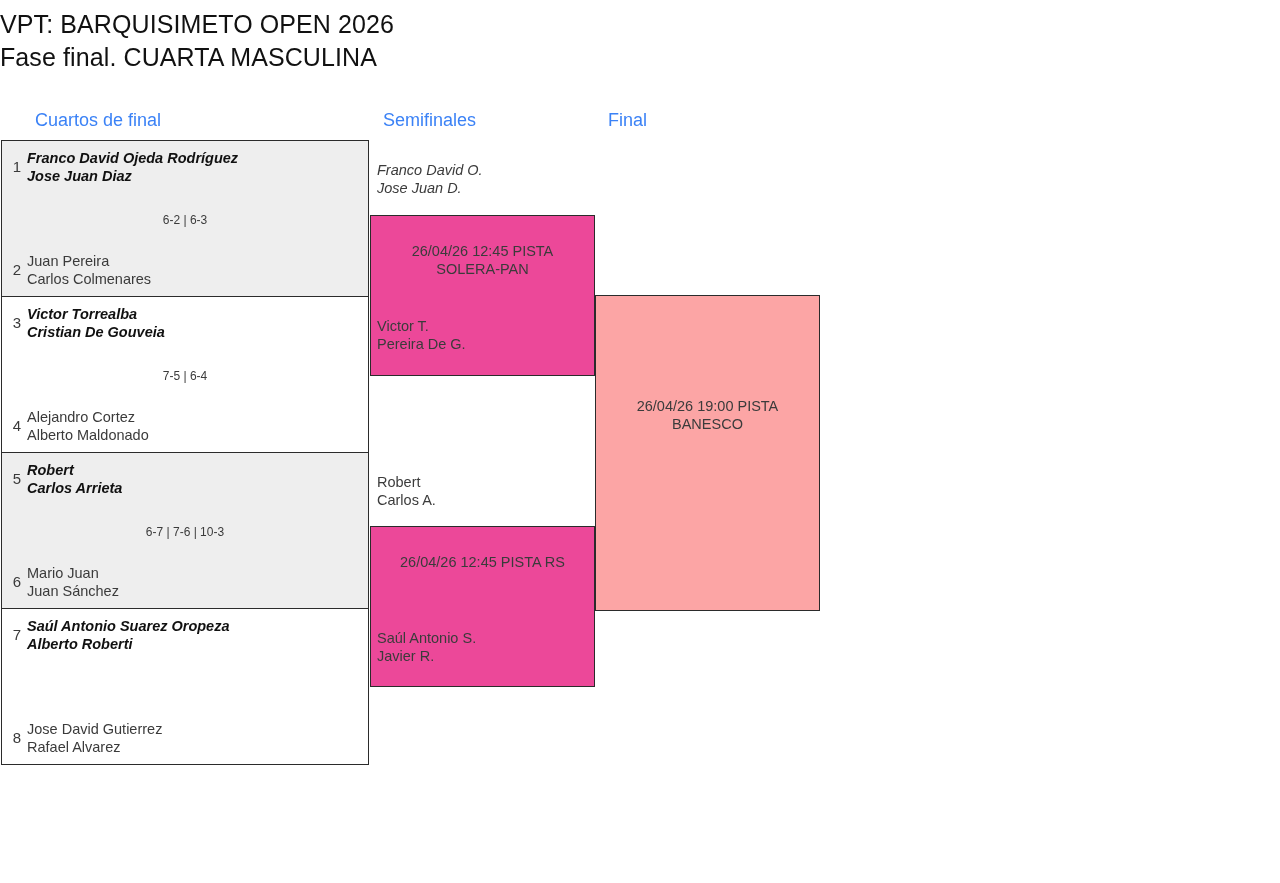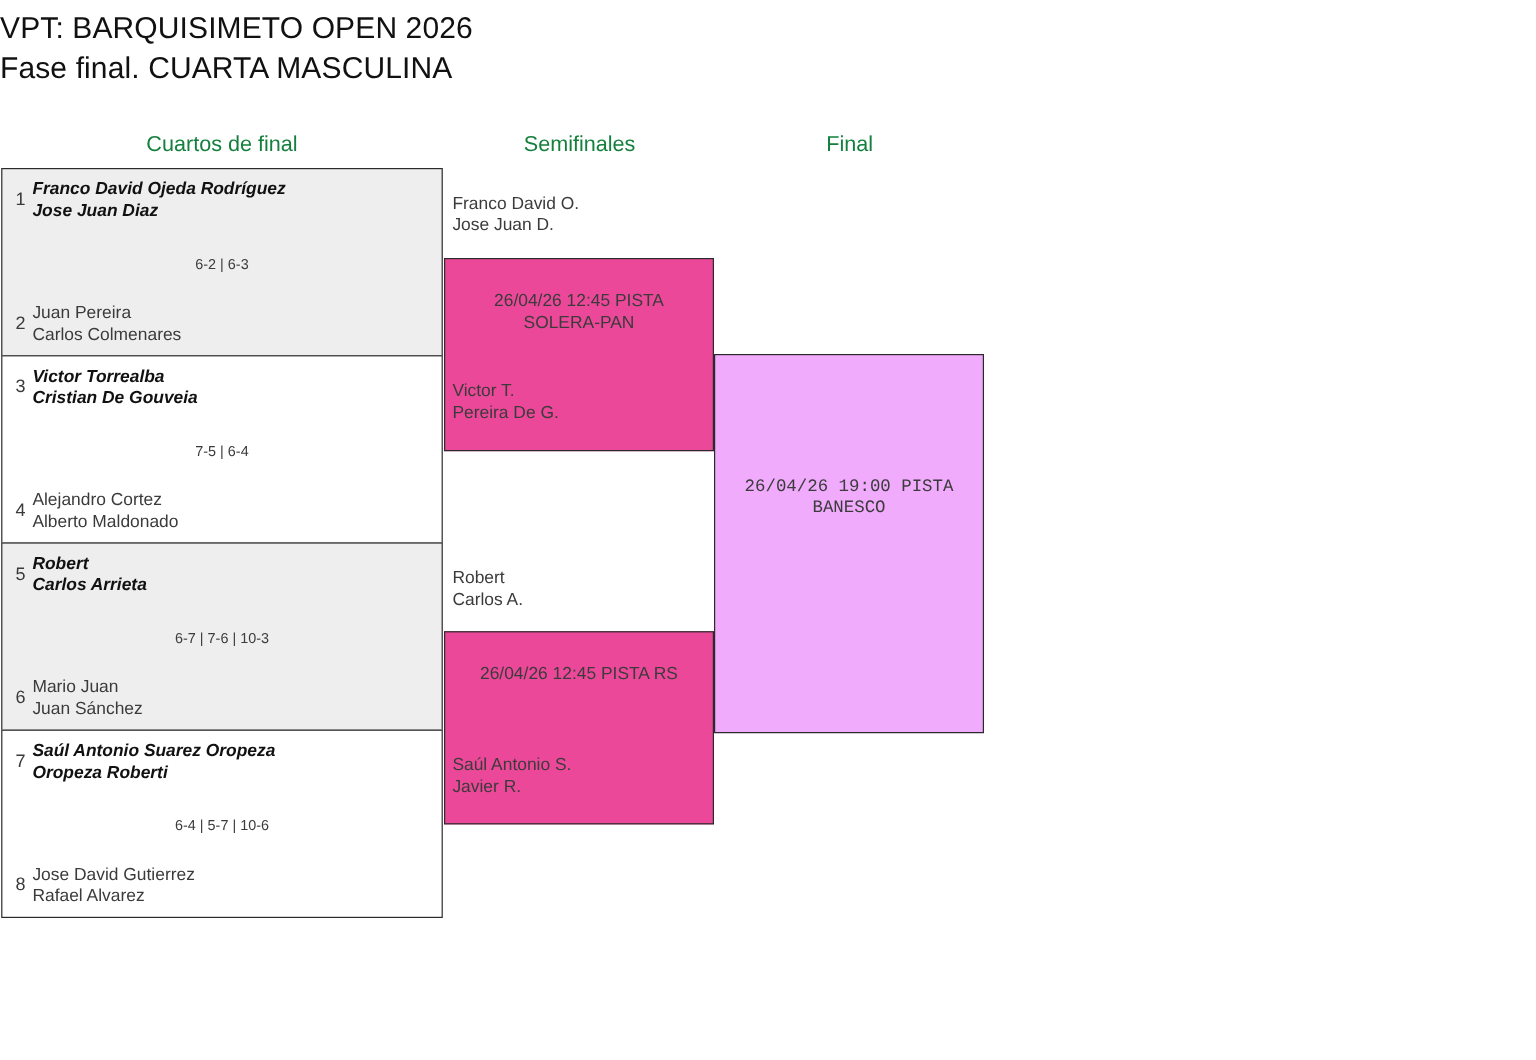--- a/index.html
+++ b/index.html
@@ -33,22 +33,21 @@
     letter-spacing: 0.1px;
     white-space: pre;
   }
 
   
   .round-header {
     position: absolute;
     font-size: 18px;
     line-height: 22px;
     font-weight: 400;
-    color: #15803d;
-    text-align: center;
+    color: #3b82f6;
     white-space: nowrap;
   }
   #hdr-qf  { left: 35px;  top: 109px; width: 300px; }
   #hdr-sf  { left: 383px; top: 109px; width: 200px; }
   #hdr-f   { left: 608px; top: 109px; width: 200px; }
 
   
   #bracket {
     position: absolute;
     left: 0;
@@ -135,36 +134,35 @@
   
   .sf-names {
     position: absolute;
     left: 377px;
     width: 212px;
     font-size: 14.5px;
     line-height: 18px;
     color: #3b3b3b;
   }
   .sf-names .pl { display: block; white-space: nowrap; }
-  #sf1-top    { top: 161px; }
+  #sf1-top    { top: 161px; font-style: italic; }
   #sf1-bottom { top: 317px; }
   #sf2-top    { top: 473px; }
   #sf2-bottom { top: 629px; }
 
   
   #final-box {
     position: absolute;
     left: 595px;
     top: 295px;
     width: 225px;
     height: 316px;
     box-sizing: border-box;
     border: 1px solid #2b2b2b;
-    background: #f0abfc;
-    font-family: Liberation Mono, monospace;
+    background: #fca5a5;
   }
   #final-time {
     position: absolute;
     left: 8px;
     right: 8px;
     top: 101px;
     text-align: center;
     font-size: 14.5px;
     line-height: 18px;
     color: #3b3b3b;
@@ -223,23 +221,22 @@
     <div class="team bottom">
       <span class="pl">Mario Juan</span>
       <span class="pl">Juan Sánchez</span>
     </div>
   </div>
 
   <div class="qf-box plain" id="qf4">
     <div class="seed top">7</div>
     <div class="team top winner">
       <span class="pl">Saúl Antonio Suarez Oropeza</span>
-      <span class="pl">Oropeza Roberti</span>
-    </div>
-    <div class="score">6-4 | 5-7 | 10-6</div>
+      <span class="pl">Alberto Roberti</span>
+    </div>
     <div class="seed bottom">8</div>
     <div class="team bottom">
       <span class="pl">Jose David Gutierrez</span>
       <span class="pl">Rafael Alvarez</span>
     </div>
   </div>
 
   <div class="sf-names" id="sf1-top">
     <span class="pl">Franco David O.</span>
     <span class="pl">Jose Juan D.</span>

